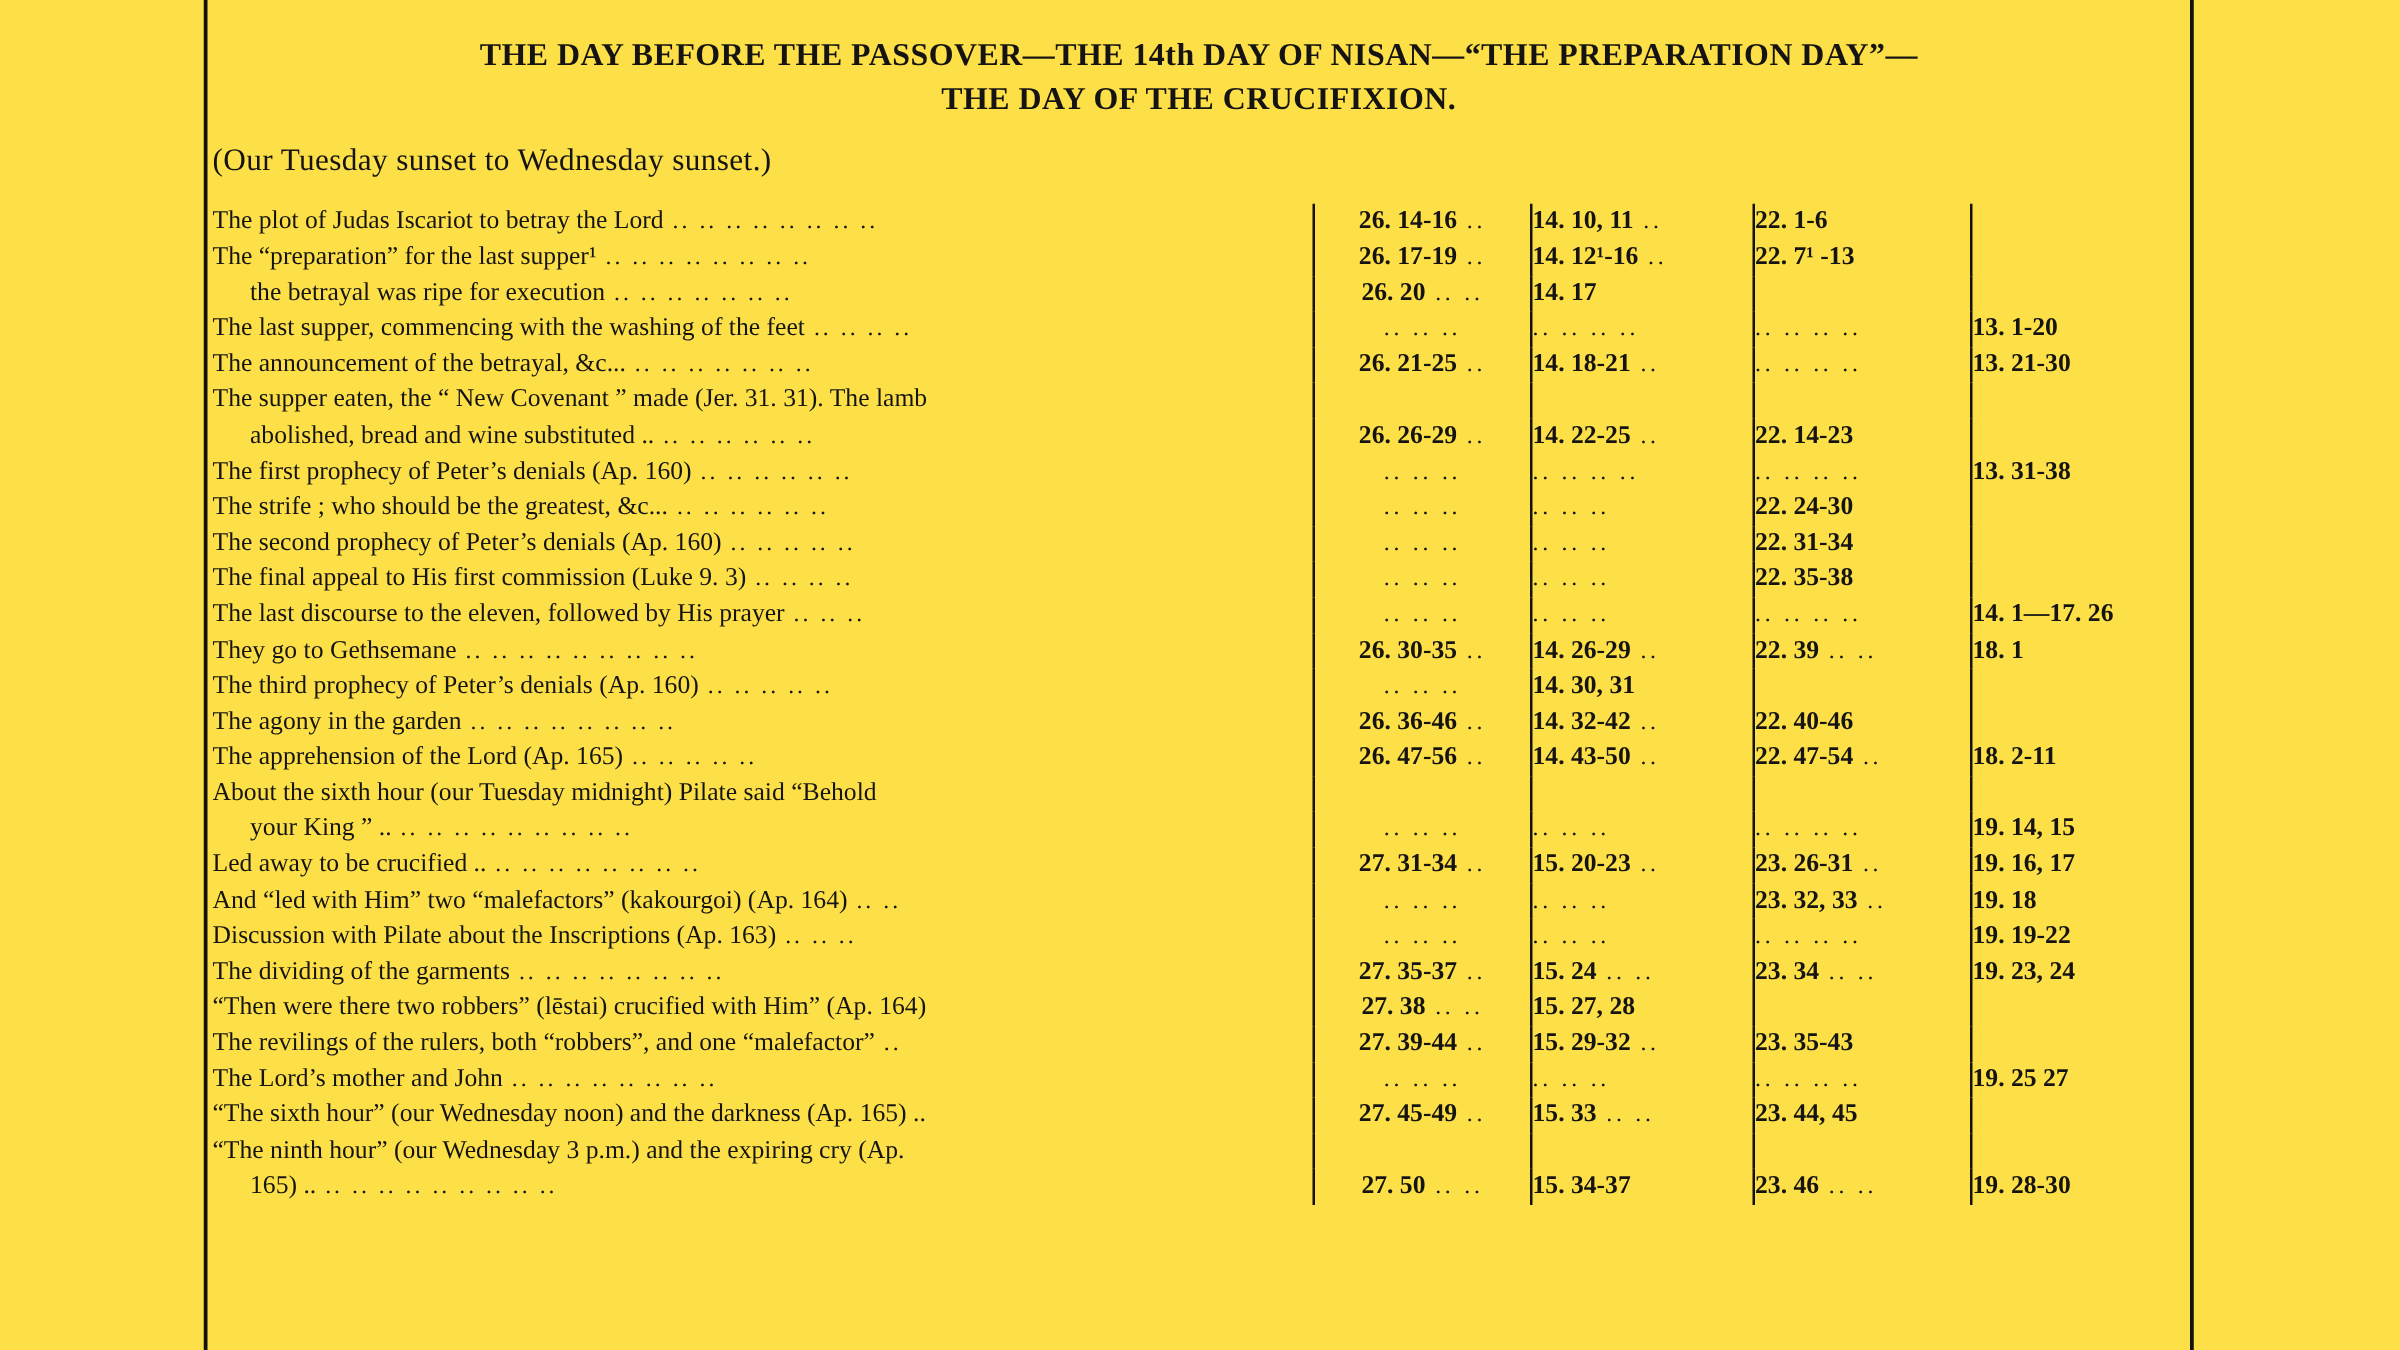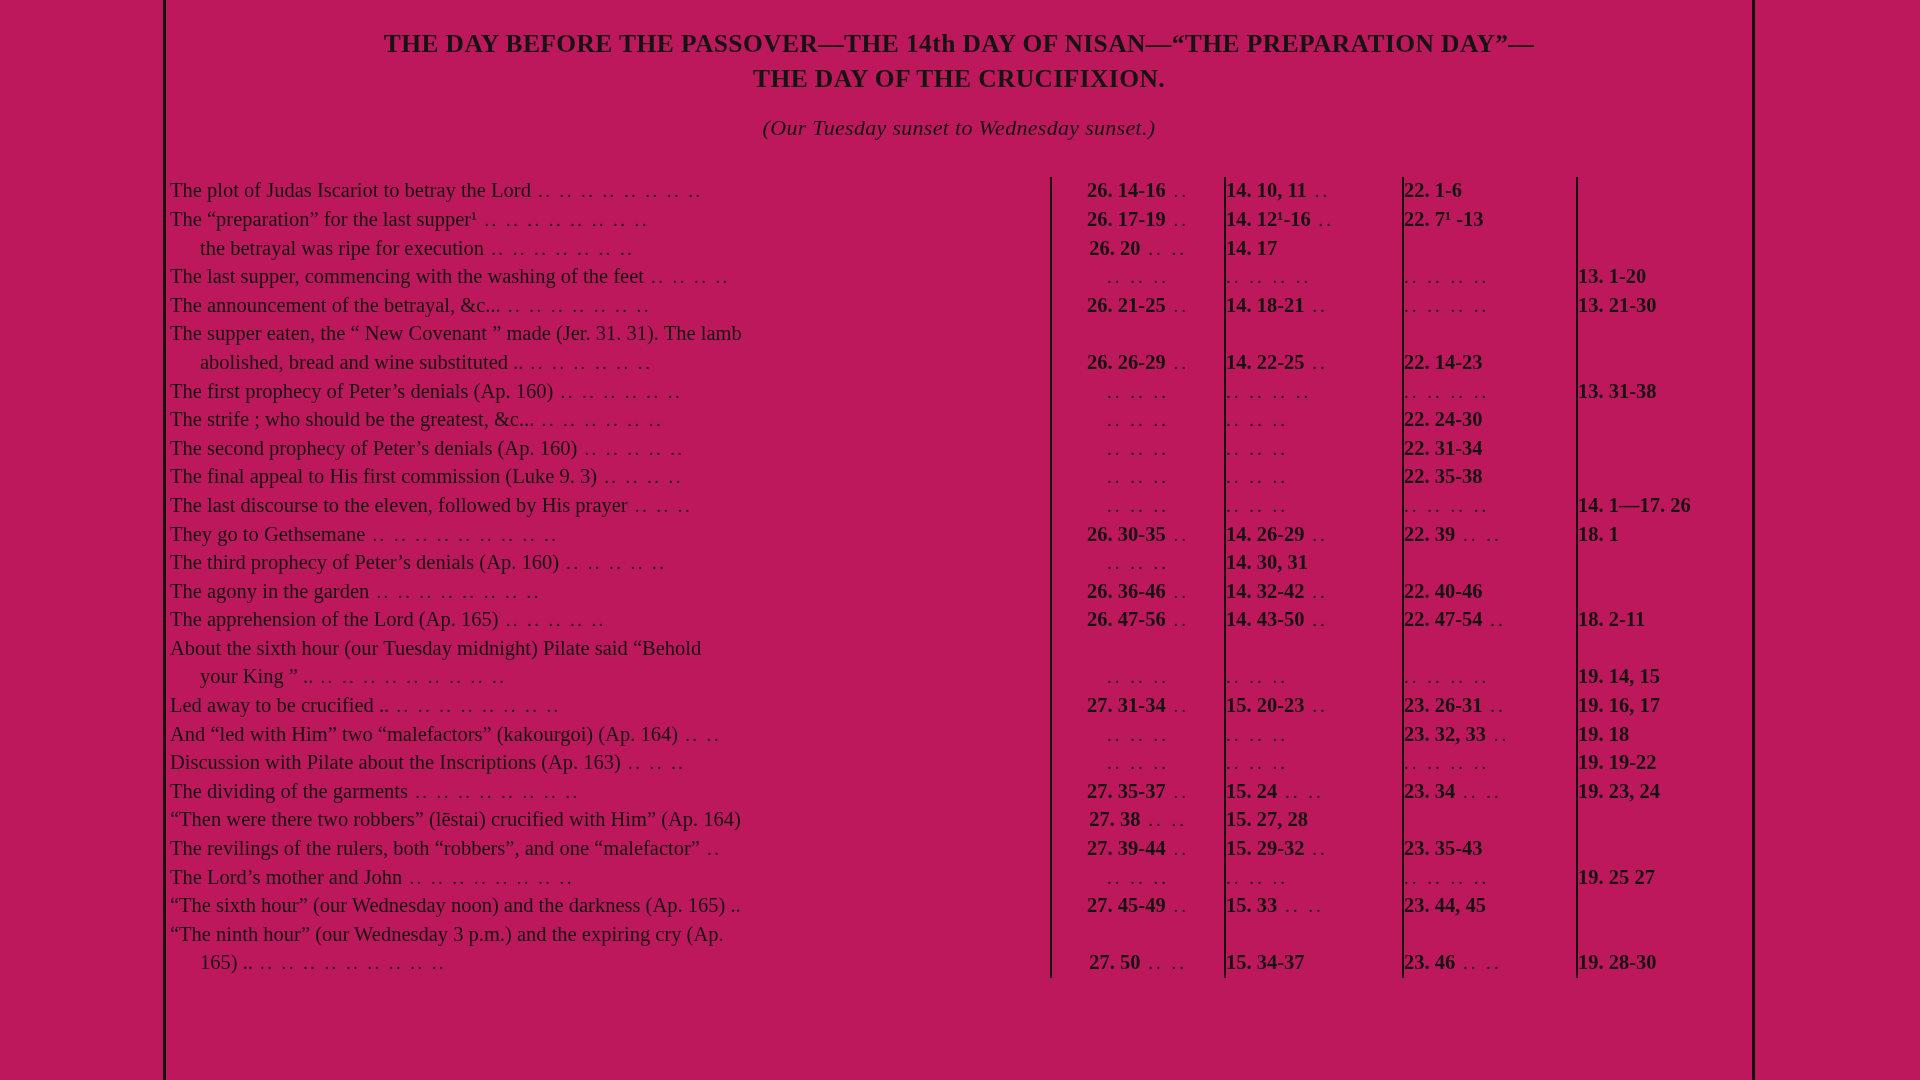--- a/index.html
+++ b/index.html
@@ -1,29 +1,29 @@
 <!DOCTYPE html>
 <html><head>
 <meta charset="utf-8">
 <style>
   html,body{margin:0;padding:0;background:#fbfaf7;}
   body{width:1920px;height:1080px;overflow:hidden;font-family:"Liberation Serif",serif;color:#161412;}
-  .page{position:relative;width:1920px;height:1080px;background:#be185d;}
+  .page{position:relative;width:1920px;height:1080px;background:#fde047;}
   
   .frame{position:absolute;left:163px;top:0;width:1592px;height:1080px;border-left:3px solid #14110e;border-right:3px solid #14110e;box-sizing:border-box;}
   .inner{position:absolute;left:170px;top:0;width:1578px;}
   h1.title{
     font-size:25.5px;font-weight:bold;letter-spacing:.4px;text-align:center;
     margin:26px 40px 0 40px;line-height:1.38;font-family:"Liberation Serif",serif;
   }
   .subtitle{
-    text-align:center;font-style:italic;font-size:22px;margin-top:19px;letter-spacing:.3px;
+    font-size:25px;margin-top:19px;letter-spacing:.3px;
   }
   table.ref{
-    margin-top:36px;border-collapse:collapse;width:1570px;table-layout:fixed;
+    margin-top:20px;border-collapse:collapse;width:1570px;table-layout:fixed;
     font-size:20.5px;
   }
   table.ref td{padding:0;vertical-align:baseline;line-height:1.34;}
   td.desc{width:880px;padding-left:16px;padding-right:6px;white-space:nowrap;overflow:hidden;}
   td.m{width:172px;border-left:2.5px solid #14110e;padding-left:9px;text-align:center;}
   td.mk{width:176px;border-left:2.5px solid #14110e;padding-left:9px;}
   td.lk{width:172px;border-left:2.5px solid #14110e;padding-left:9px;}
   td.jn{width:172px;border-left:2.5px solid #14110e;padding-left:10px;}
   .lead{letter-spacing:2.4px;font-size:19px;}
   .dots{letter-spacing:3px;font-size:19px;}

